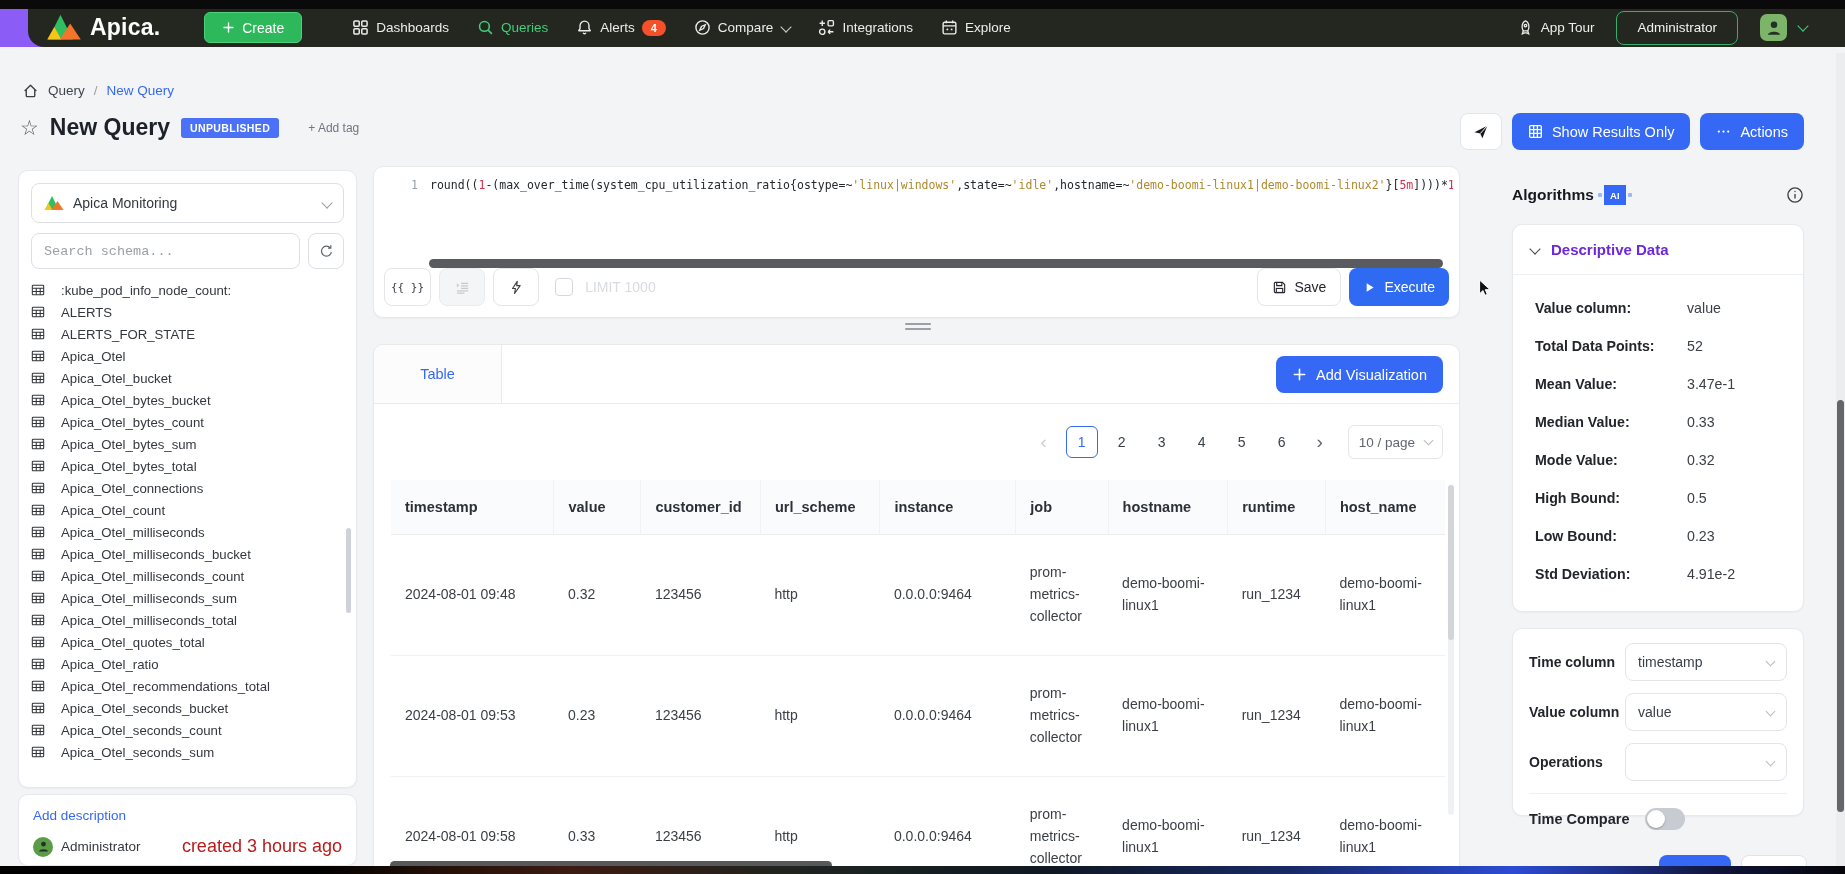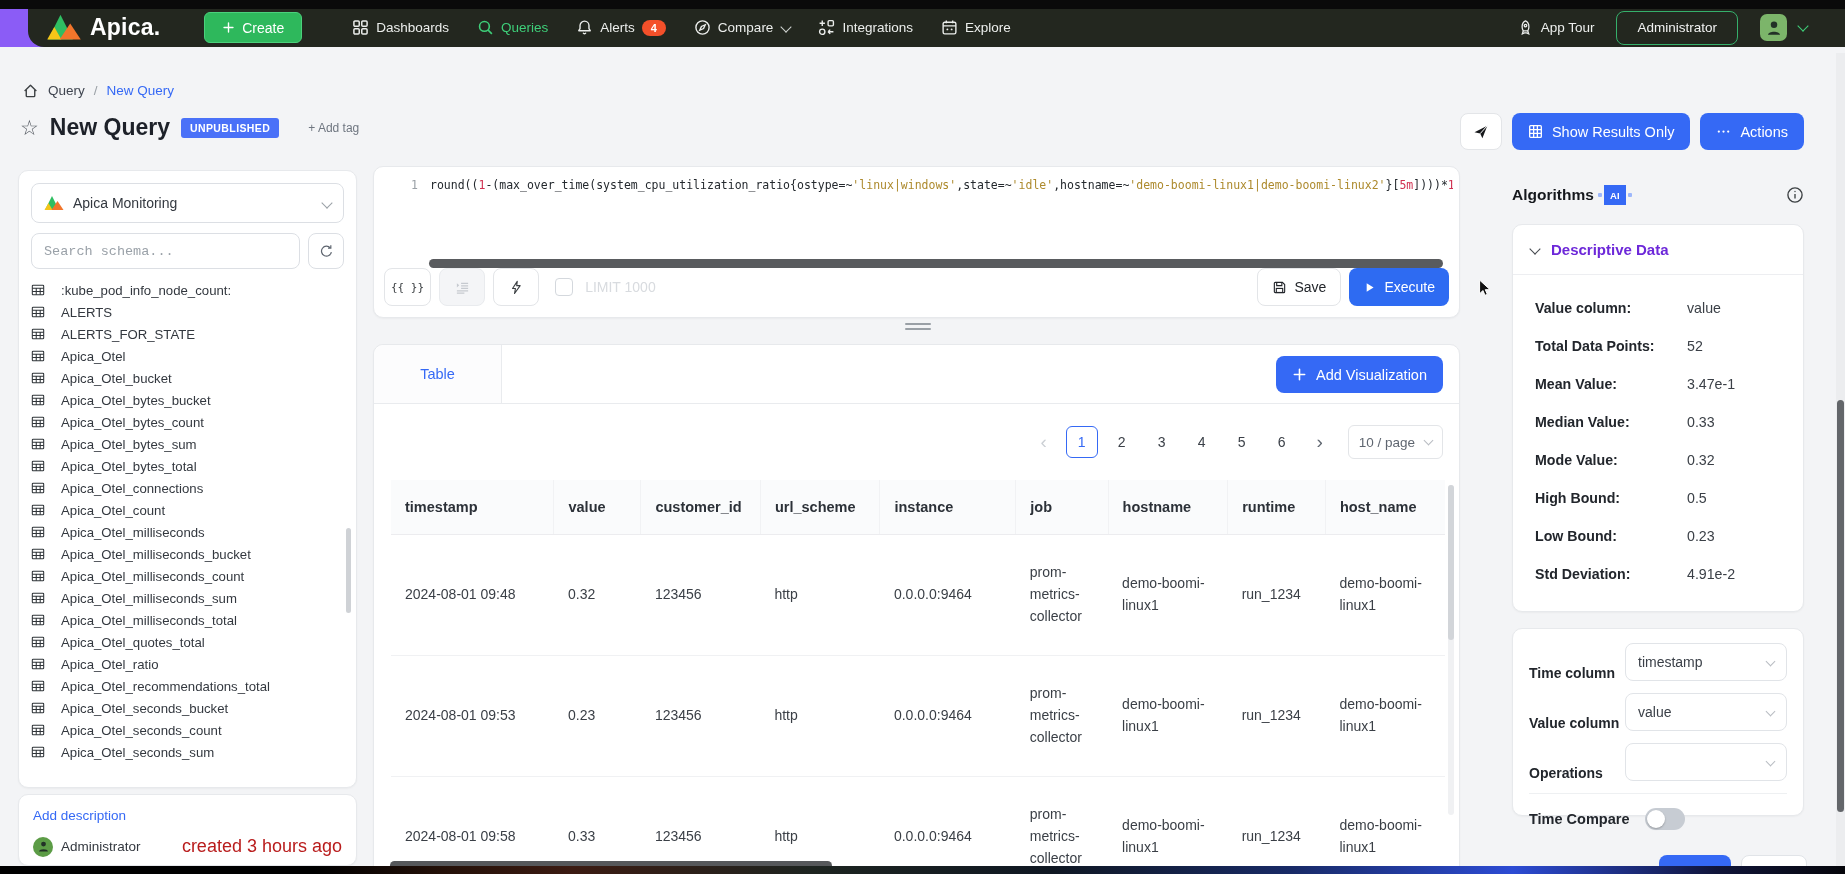--- a/index.html
+++ b/index.html
@@ -149,21 +149,21 @@
   .info-ic{margin-left:auto;width:18px;height:18px;color:#3c4043;cursor:pointer}
   .algo-card1{position:absolute;left:1512px;top:224px;width:292px;height:388px}
   .algo-card1-head{height:49px;display:flex;align-items:center;gap:12px;padding:0 18px;border-bottom:1px solid #edeef1;cursor:pointer}
   .algo-card1-head .chev{color:#44484e;margin-top:-2px;transform:rotate(45deg)}
   .section-title{font-size:15px;font-weight:700;color:#6d28d9}
   .stats{padding:14px 18px 0 22px}
   .stat-row{display:flex;align-items:center;height:38px}
   .stat-label{width:152px;font-size:14.2px;font-weight:700;color:#22262c;flex:none}
   .stat-value{font-size:14.2px;color:#3b4047}
   .algo-card2{position:absolute;left:1512px;top:628px;width:292px;height:188px;padding:14px 16px}
-  .field-row{display:flex;align-items:flex-end;margin-bottom:12px}
+  .field-row{display:flex;align-items:center;margin-bottom:12px}
   .field-label{width:96px;font-size:14px;font-weight:700;color:#22262c;flex:none}
   .select{flex:1;height:36px;border:1px solid #e1e4e8;border-radius:8px;padding:0 12px;display:flex;align-items:center;
       justify-content:space-between;background:#fff;cursor:pointer}
   .select-value{font-size:14px;color:#3b4048}
   .select .chev{width:6px;height:6px;color:#b8bcc2;margin-top:-2px}
   .fields-divider{border-top:1px solid #eef0f2;margin:4px 0 14px}
   .tc-row{display:flex;align-items:center;gap:16px}
   .tc-label{font-size:14.5px;font-weight:700;color:#22262c}
   .toggle{width:40px;height:22px;border-radius:11px;background:#c7ccd3;position:relative;cursor:pointer}
   .toggle-knob{position:absolute;left:2px;top:2px;width:18px;height:18px;border-radius:50%;background:#fff;box-shadow:0 1px 2px rgba(0,0,0,.25)}

